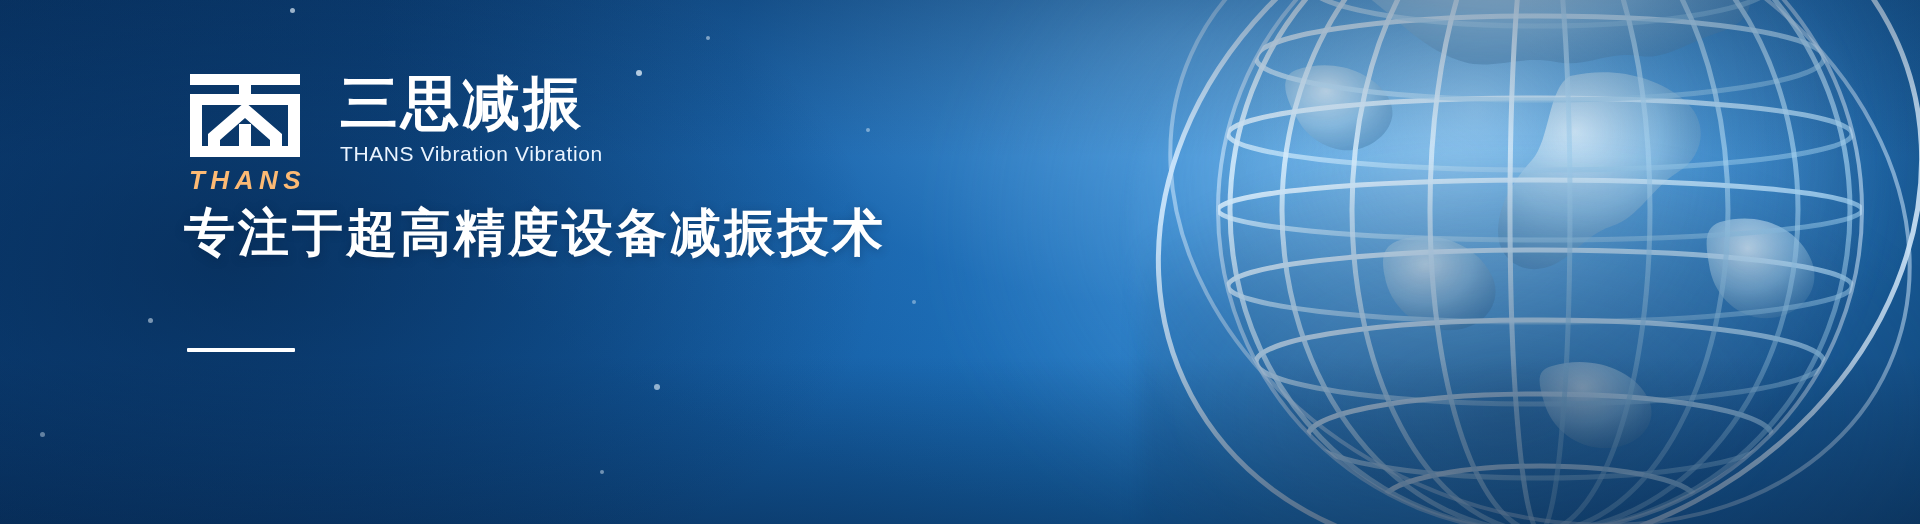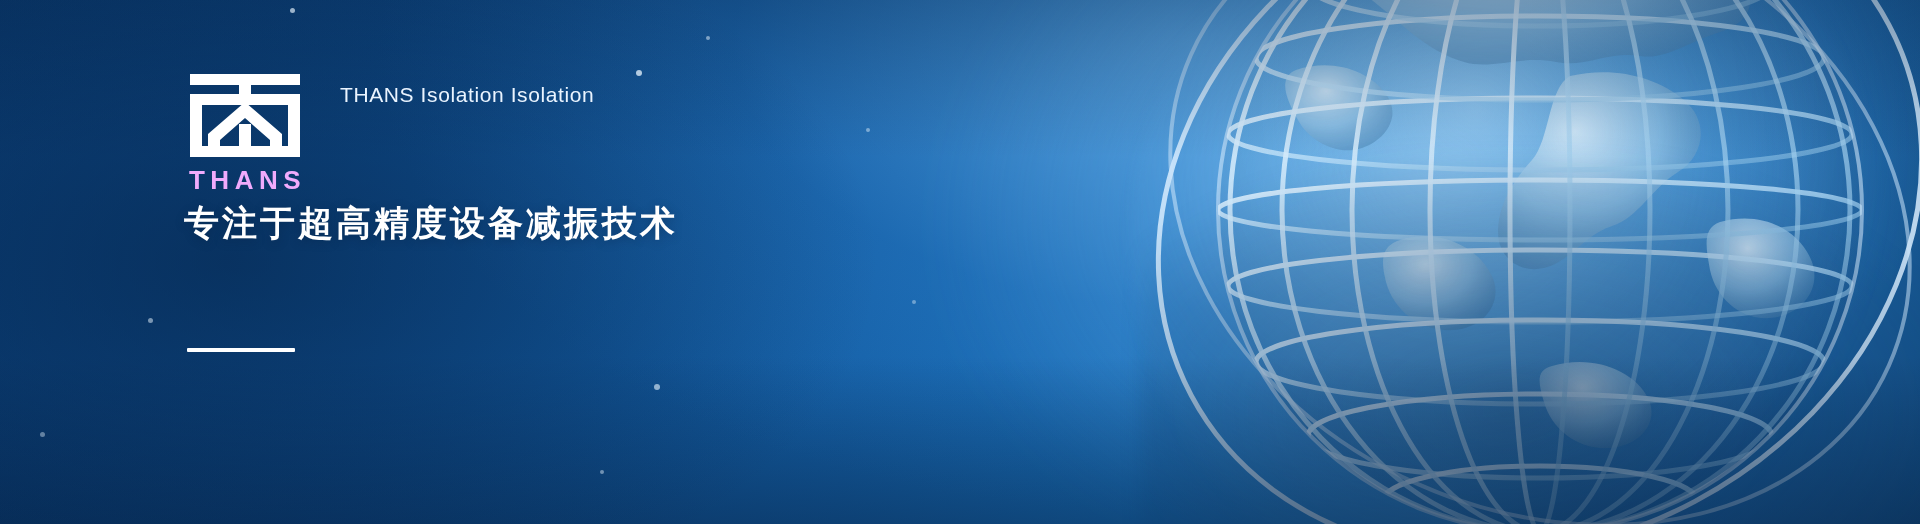--- a/index.html
+++ b/index.html
@@ -80,26 +80,27 @@
 
   .logo-block{
     width:122px;
     display:flex;
     flex-direction:column;
     align-items:center;
   }
   .logo-mark{display:block;}
   .logo-word{
     margin-top:9px;
-    color:#f0abfc;
+    color:#fdba74;
     font-size:26px;
     font-weight:bold;
     letter-spacing:5.5px;
     line-height:1;
     text-indent:5px;
+    font-style:italic;
   }
 
   .brand-text{
     margin-left:34px;
     padding-top:2px;
   }
   .brand-cn{
     color:#ffffff;
     font-size:58px;
     font-weight:bold;
@@ -114,26 +115,26 @@
     font-size:21px;
     letter-spacing:0.6px;
     line-height:1;
     white-space:nowrap;
   }
 
   .headline{
     position:absolute;
     left:0;top:204px;
     color:#ffffff;
-    font-size:35px;
+    font-size:51px;
     font-weight:bold;
     letter-spacing:3px;
     line-height:1.12;
     white-space:nowrap;
-    font-family:Liberation Serif, serif;
+    font-family:Liberation Sans, sans-serif;
     text-shadow:0 2px 10px rgba(3,28,60,0.35);
   }
   .subheadline{
     position:absolute;
     left:0;top:274px;
     color:#f2f9ff;
     font-size:39px;
     font-weight:normal;
     letter-spacing:3px;
     line-height:1.12;
@@ -266,21 +267,22 @@
 
             <rect x="53" y="52" width="12" height="22"></rect>
 
             <rect x="53" y="13" width="12" height="10"></rect>
           </g>
         </svg>
         <div class="logo-word">THANS</div>
       </div>
 
       <div class="brand-text">
-        <div class="brand-en">THANS Isolation Isolation</div>
+        <div class="brand-cn">三思减振</div>
+        <div class="brand-en">THANS Vibration Vibration</div>
       </div>
 
     </div>
 
     <div class="headline">专注于超高精度设备减振技术</div>
 
 
     <div class="rule"></div>
 
   </div>

